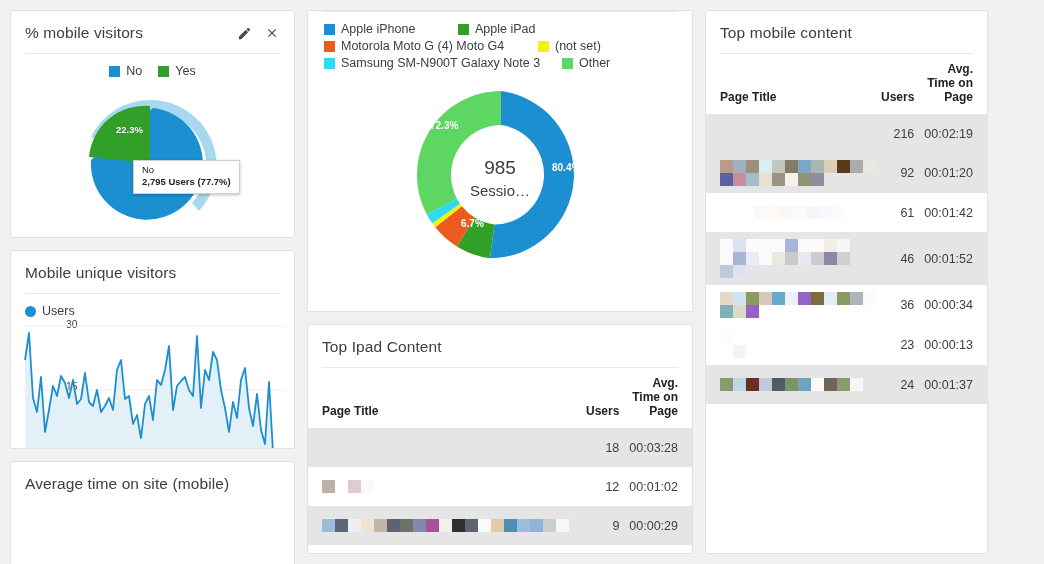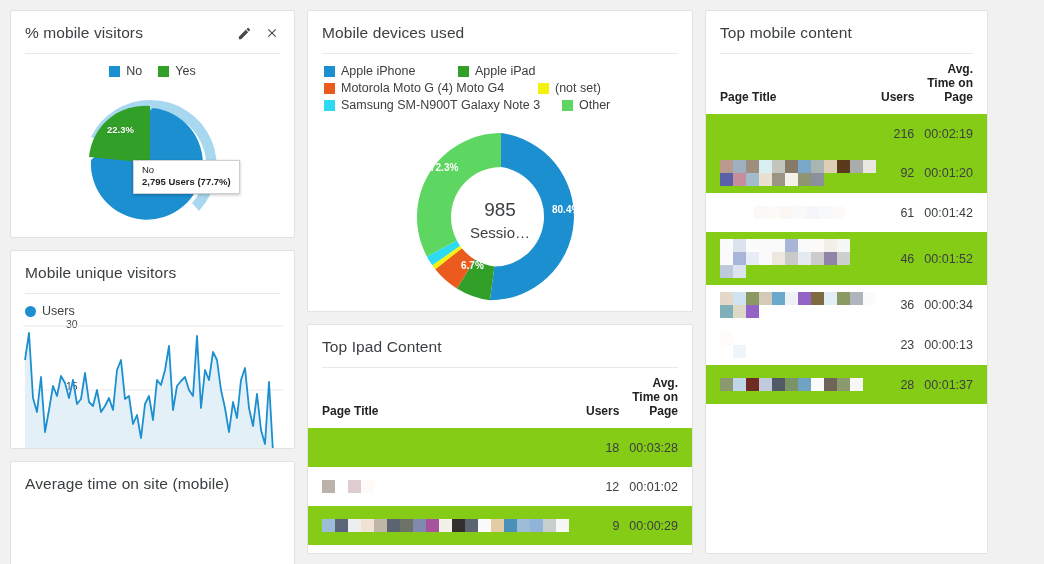--- a/index.html
+++ b/index.html
@@ -127,21 +127,21 @@
   }
   .th-title { text-align: left; padding-left: 14px; }
   .th-num   { text-align: right; padding-right: 10px; white-space: nowrap; }
   .th-time  { text-align: right; padding-right: 14px; width: 62px; }
   tbody td {
     font-size: 12.5px; color: #3c4043;
     padding: 7px 0;
     vertical-align: middle;
     height: 39px;
   }
-  tbody tr.odd td { background: #84cc16; }
+  tbody tr.odd td { background: #e5e5e5; }
   td.c-title { padding-left: 14px; }
   td.c-num { text-align: right; padding-right: 10px; }
   td.c-time { text-align: right; padding-right: 14px; white-space: nowrap; }
 
   
   .redact { display: flex; flex-wrap: wrap; gap: 0; max-width: 100%; line-height: 0; }
   .redact i { display: block; width: 13px; height: 13px; }
 </style>
 </head>
 <body>
@@ -183,21 +183,21 @@
         <svg width="285" height="150" viewBox="0 0 285 150">
 
           <path d="M 140 16 A 66 66 0 0 1 188 127 L 181 119 A 55 55 0 0 0 140 27 Z" fill="#a8d8ef"></path>
           <path d="M 140 16 A 66 66 0 0 0 80 53 L 90 58 A 55 55 0 0 1 140 27 Z" fill="#a8d8ef"></path>
 
           <path d="M 142 24 L 142 24 A 56 56 0 1 1 80 76 Z" fill="#1b8fd0"></path>
 
           <path d="M 139 22 L 139 22 A 56 56 0 0 0 78 73 L 139 79 Z" fill="#32a028"></path>
           <circle cx="140" cy="78" r="0" fill="none"></circle>
         </svg>
-        <span class="pie-lbl" style="left:96px; top:40px;text-align:right;">22.3%</span>
+        <span class="pie-lbl" style="left:105px; top:40px;text-align:right;">22.3%</span>
 
         <div class="pie-tooltip">
           <div>No</div>
           <div class="t-val">2,795 Users (77.7%)</div>
         </div>
       </div>
     </div>
 
     <div class="card" style="height:199px;">
       <div class="card-head">
@@ -236,23 +236,20 @@
     <div class="card" style="height:120px;">
       <div class="card-head">
         <div class="card-title">Average time on site (mobile)</div>
       </div>
     </div>
   </div>
 
   <div class="col col-2">
 
     <div class="card" style="height:302px;">
-      <div class="card-head">
-        <div class="card-title">Mobile devices used</div>
-      </div>
       <div class="rule"></div>
 
       <div class="legend-row" style="padding-left:16px;padding-right:14px;gap:3px 14px;">
         <span class="legend-item" style="width:120px">
           <span class="sw" style="background:#1b8fd0"></span>
           <span>Apple iPhone</span>
         </span>
         <span class="legend-item">
           <span class="sw" style="background:#32a028"></span>
           <span>Apple iPad</span>
@@ -519,20 +516,20 @@
                   <i style="background:#bfcbdd"></i>
                   <i style="background:#525a66"></i>
                   <i style="background:#7a9468"></i>
                   <i style="background:#6fa3c4"></i>
                   <i style="background:#fafafa"></i>
                   <i style="background:#6e6458"></i>
                 <i style="background:#8a9a6e"></i>
                   <i style="background:#f6f6f6"></i>
               </span>
             </td>
-            <td class="c-num">28</td>
+            <td class="c-num">24</td>
             <td class="c-time">00:01:37</td>
           </tr>
         </tbody>
       </table>
     </div>
   </div>
 </div>
 
 </body></html>

